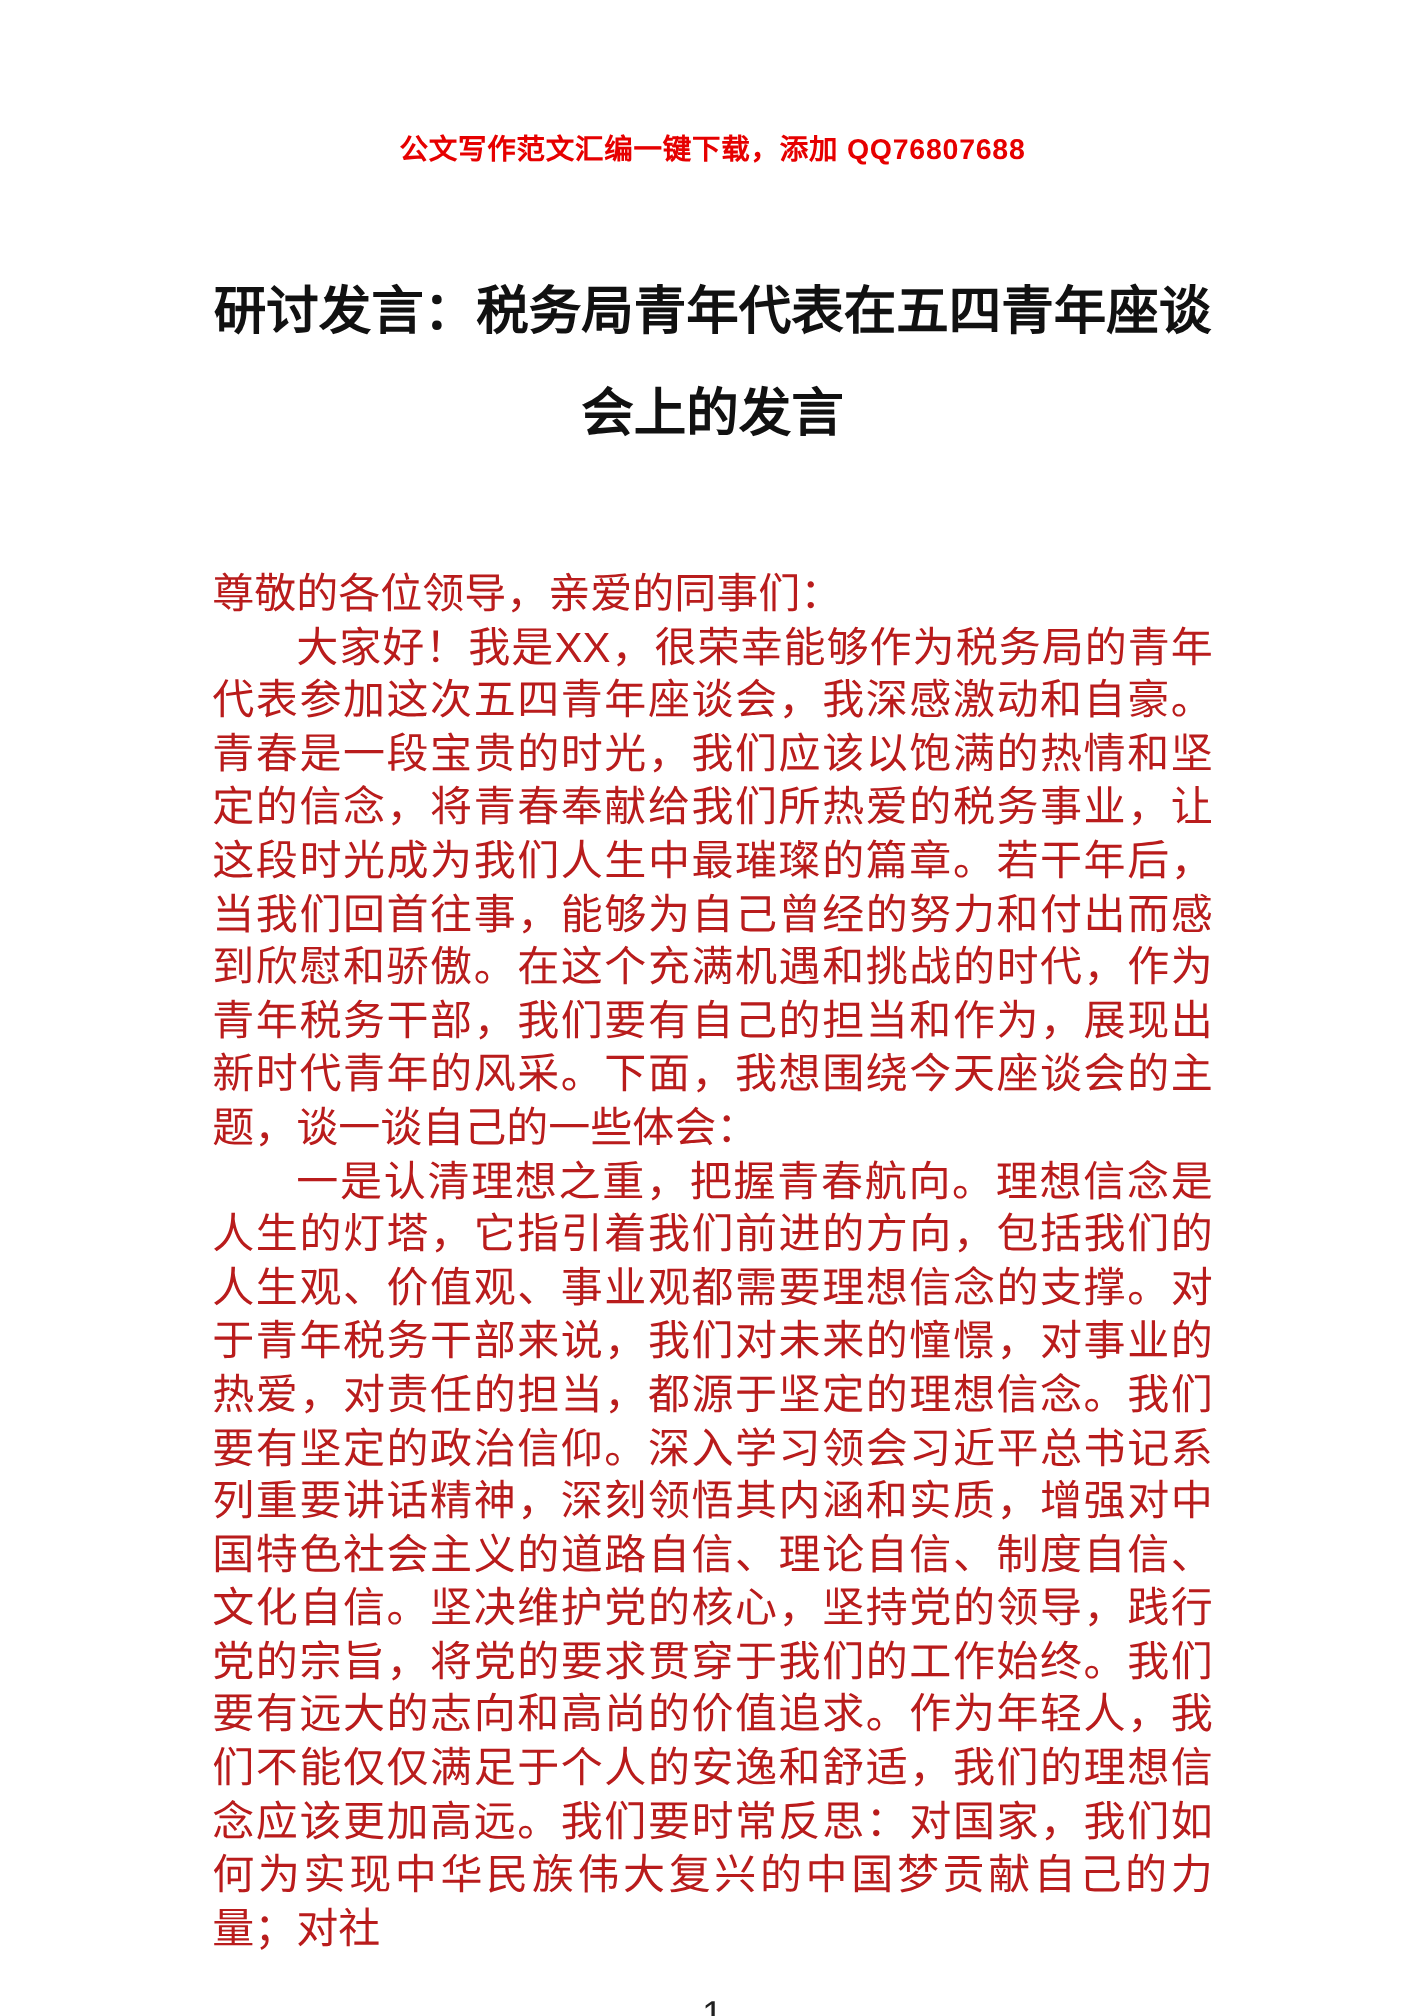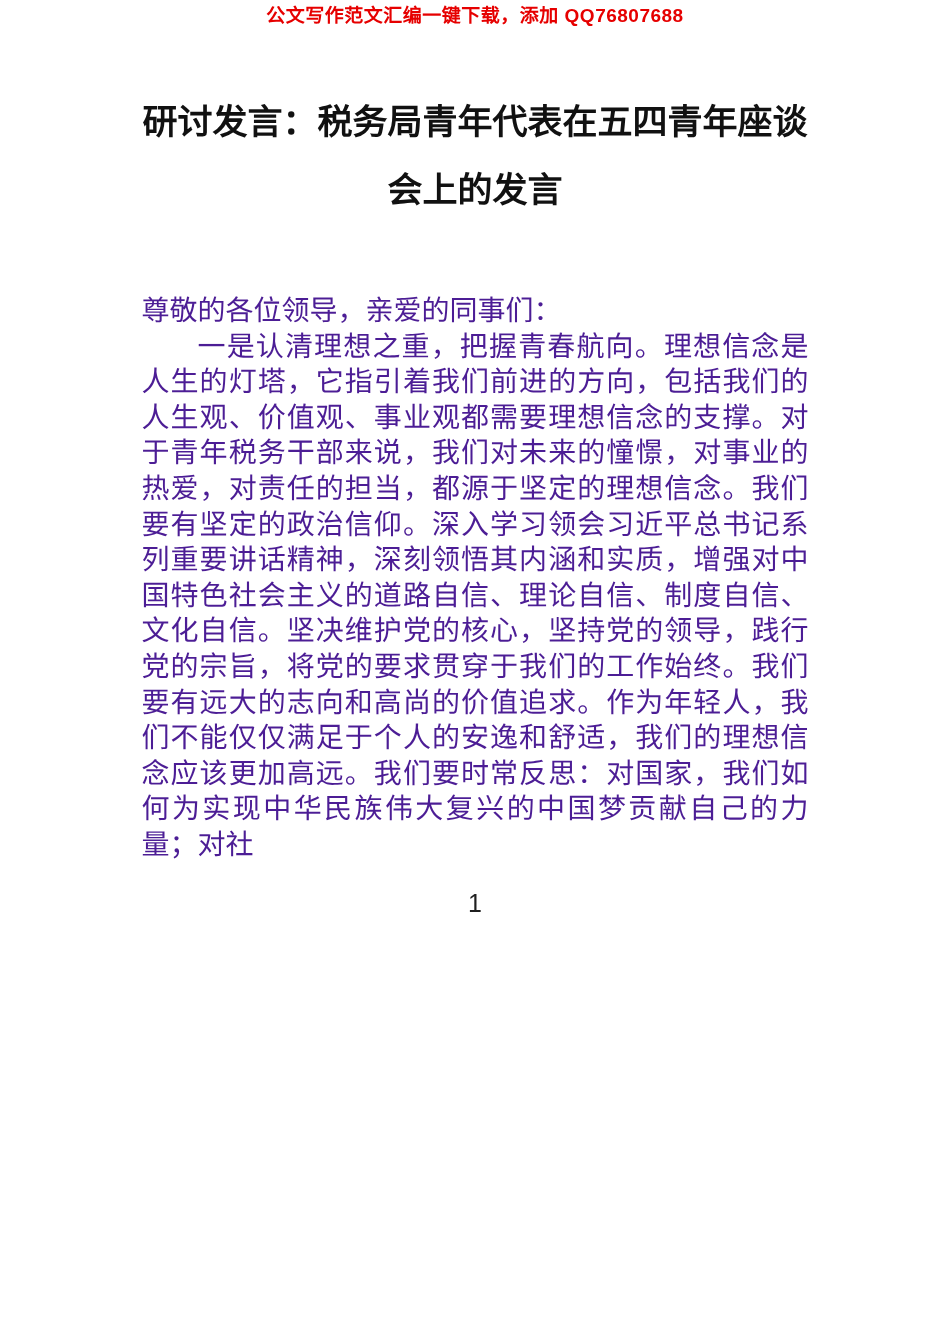--- a/index.html
+++ b/index.html
@@ -11,20 +11,21 @@
   .page {
     position: relative;
     width: 950px;
     height: 1344px;
     margin: 0 auto;
     background: #ffffff;
     box-sizing: border-box;
     overflow: hidden;
   }
   .promo {
+    padding-top: 84px;
     text-align: center;
     font-size: 19px;
     font-weight: bold;
     color: #e60000;
     letter-spacing: 0.5px;
   }
   .doc-title {
     width: 680px;
     margin: 64px auto 0 auto;
     text-align: center;
@@ -32,21 +33,21 @@
     font-weight: bold;
     line-height: 68px;
     color: #111111;
     font-family: Liberation Mono, monospace;
   }
   .content {
     width: 667px;
     margin: 66px auto 0 auto;
     font-size: 28px;
     line-height: 35.6px;
-    color: #4c1d95;
+    color: #b91c1c;
     text-align: justify;
     word-break: break-all;
   }
   .content p {
     margin: 0;
     padding: 0;
   }
   .content p.indent {
     text-indent: 2em;
   }
@@ -61,18 +62,19 @@
 <body>
 
 <div class="page">
 
   <div class="promo">公文写作范文汇编一键下载，添加 QQ76807688</div>
 
   <h1 class="doc-title">研讨发言：税务局青年代表在五四青年座谈会上的发言</h1>
 
   <div class="content">
     <p>尊敬的各位领导，亲爱的同事们：</p>
+    <p class="indent">大家好！我是XX，很荣幸能够作为税务局的青年代表参加这次五四青年座谈会，我深感激动和自豪。青春是一段宝贵的时光，我们应该以饱满的热情和坚定的信念，将青春奉献给我们所热爱的税务事业，让这段时光成为我们人生中最璀璨的篇章。若干年后，当我们回首往事，能够为自己曾经的努力和付出而感到欣慰和骄傲。在这个充满机遇和挑战的时代，作为青年税务干部，我们要有自己的担当和作为，展现出新时代青年的风采。下面，我想围绕今天座谈会的主题，谈一谈自己的一些体会：</p>
     <p class="indent">一是认清理想之重，把握青春航向。理想信念是人生的灯塔，它指引着我们前进的方向，包括我们的人生观、价值观、事业观都需要理想信念的支撑。对于青年税务干部来说，我们对未来的憧憬，对事业的热爱，对责任的担当，都源于坚定的理想信念。我们要有坚定的政治信仰。深入学习领会习近平总书记系列重要讲话精神，深刻领悟其内涵和实质，增强对中国特色社会主义的道路自信、理论自信、制度自信、文化自信。坚决维护党的核心，坚持党的领导，践行党的宗旨，将党的要求贯穿于我们的工作始终。我们要有远大的志向和高尚的价值追求。作为年轻人，我们不能仅仅满足于个人的安逸和舒适，我们的理想信念应该更加高远。我们要时常反思：对国家，我们如何为实现中华民族伟大复兴的中国梦贡献自己的力量；对社</p>
   </div>
 
   <div class="page-footer">1</div>
 
 </div>
 
 </body></html>

